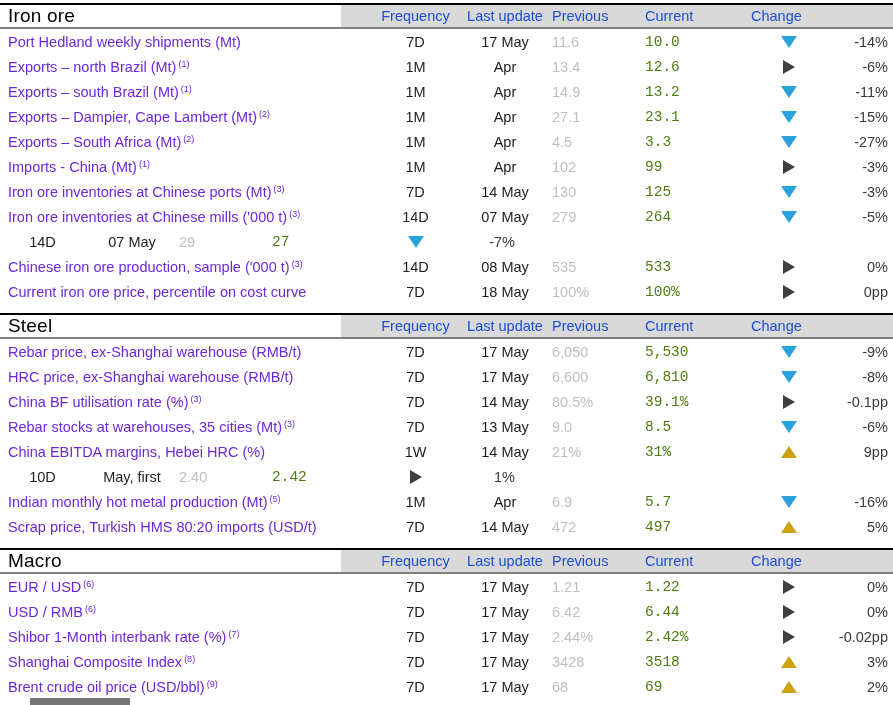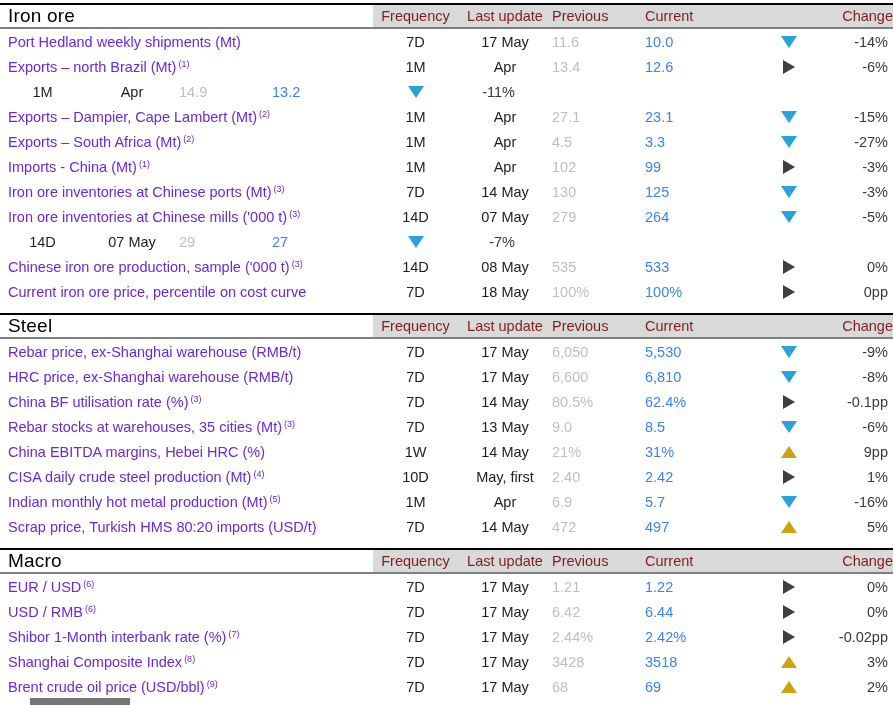--- a/index.html
+++ b/index.html
@@ -29,50 +29,51 @@
     align-items: center;
     color: #000;
     letter-spacing: 0.2px;
   }
   .band {
     flex: 1;
     background: #d9d9d9;
     display: flex;
     align-items: center;
     font-size: 14.5px;
-    color: #7f1d1d;
+    color: #1d4ed8;
+    padding-left: 32px;
   }
 
   .c-freq { width: 85px;  text-align: center; }
   .c-date { width: 94px;  text-align: center; }
   .c-prev { width: 93px;  text-align: left; }
   .c-curr { width: 81px;  text-align: left; }
   .c-chg  { width: 167px; }
-  .band .c-chg { text-align: right; padding-left: 25px; }
+  .band .c-chg { text-align: left; padding-left: 25px; }
 
   .row {
     display: flex;
     align-items: center;
     height: 25px;
     font-size: 14.5px;
   }
   .cell.label {
     width: 373px;
     padding-left: 8px;
     white-space: nowrap;
     color: #6d28d9;
   }
   .note {
     font-size: 9px;
     position: relative;
     top: -5px;
     margin-left: 2px;
   }
   .v-prev { color: #bfbfbf; }
-  .v-curr { color: #3b82f6; }
+  .v-curr { color: #4d7c0f; font-family: Liberation Mono, monospace; }
 
   .cell.c-chg {
     display: flex;
     align-items: center;
     padding-left: 53px;
   }
   .arrow-box {
     width: 20px;
     display: flex;
     justify-content: center;
@@ -147,20 +148,21 @@
     <div class="cell c-curr v-curr">12.6</div>
     <div class="cell c-chg">
       <span class="arrow-box">
               <span class="arrow flat"></span>
             </span>
       <span class="chg-val">-6%</span>
     </div>
   </div>
 
   <div class="row">
+    <div class="cell label"><span class="lbl">Exports – south Brazil (Mt)</span><span class="note">(1)</span></div>
     <div class="cell c-freq v-freq">1M</div>
     <div class="cell c-date v-date">Apr</div>
     <div class="cell c-prev v-prev">14.9</div>
     <div class="cell c-curr v-curr">13.2</div>
     <div class="cell c-chg">
       <span class="arrow-box">
               <span class="arrow down"></span>
             </span>
       <span class="chg-val">-11%</span>
     </div>
@@ -317,21 +319,21 @@
             </span>
       <span class="chg-val">-8%</span>
     </div>
   </div>
 
   <div class="row">
     <div class="cell label"><span class="lbl">China BF utilisation rate (%)</span><span class="note">(3)</span></div>
     <div class="cell c-freq v-freq">7D</div>
     <div class="cell c-date v-date">14 May</div>
     <div class="cell c-prev v-prev">80.5%</div>
-    <div class="cell c-curr v-curr">62.4%</div>
+    <div class="cell c-curr v-curr">39.1%</div>
     <div class="cell c-chg">
       <span class="arrow-box">
               <span class="arrow flat"></span>
             </span>
       <span class="chg-val">-0.1pp</span>
     </div>
   </div>
 
   <div class="row">
     <div class="cell label"><span class="lbl">Rebar stocks at warehouses, 35 cities (Mt)</span><span class="note">(3)</span></div>
@@ -355,21 +357,20 @@
     <div class="cell c-curr v-curr">31%</div>
     <div class="cell c-chg">
       <span class="arrow-box">
               <span class="arrow up"></span>
             </span>
       <span class="chg-val">9pp</span>
     </div>
   </div>
 
   <div class="row">
-    <div class="cell label"><span class="lbl">CISA daily crude steel production (Mt)</span><span class="note">(4)</span></div>
     <div class="cell c-freq v-freq">10D</div>
     <div class="cell c-date v-date">May, first</div>
     <div class="cell c-prev v-prev">2.40</div>
     <div class="cell c-curr v-curr">2.42</div>
     <div class="cell c-chg">
       <span class="arrow-box">
               <span class="arrow flat"></span>
             </span>
       <span class="chg-val">1%</span>
     </div>

